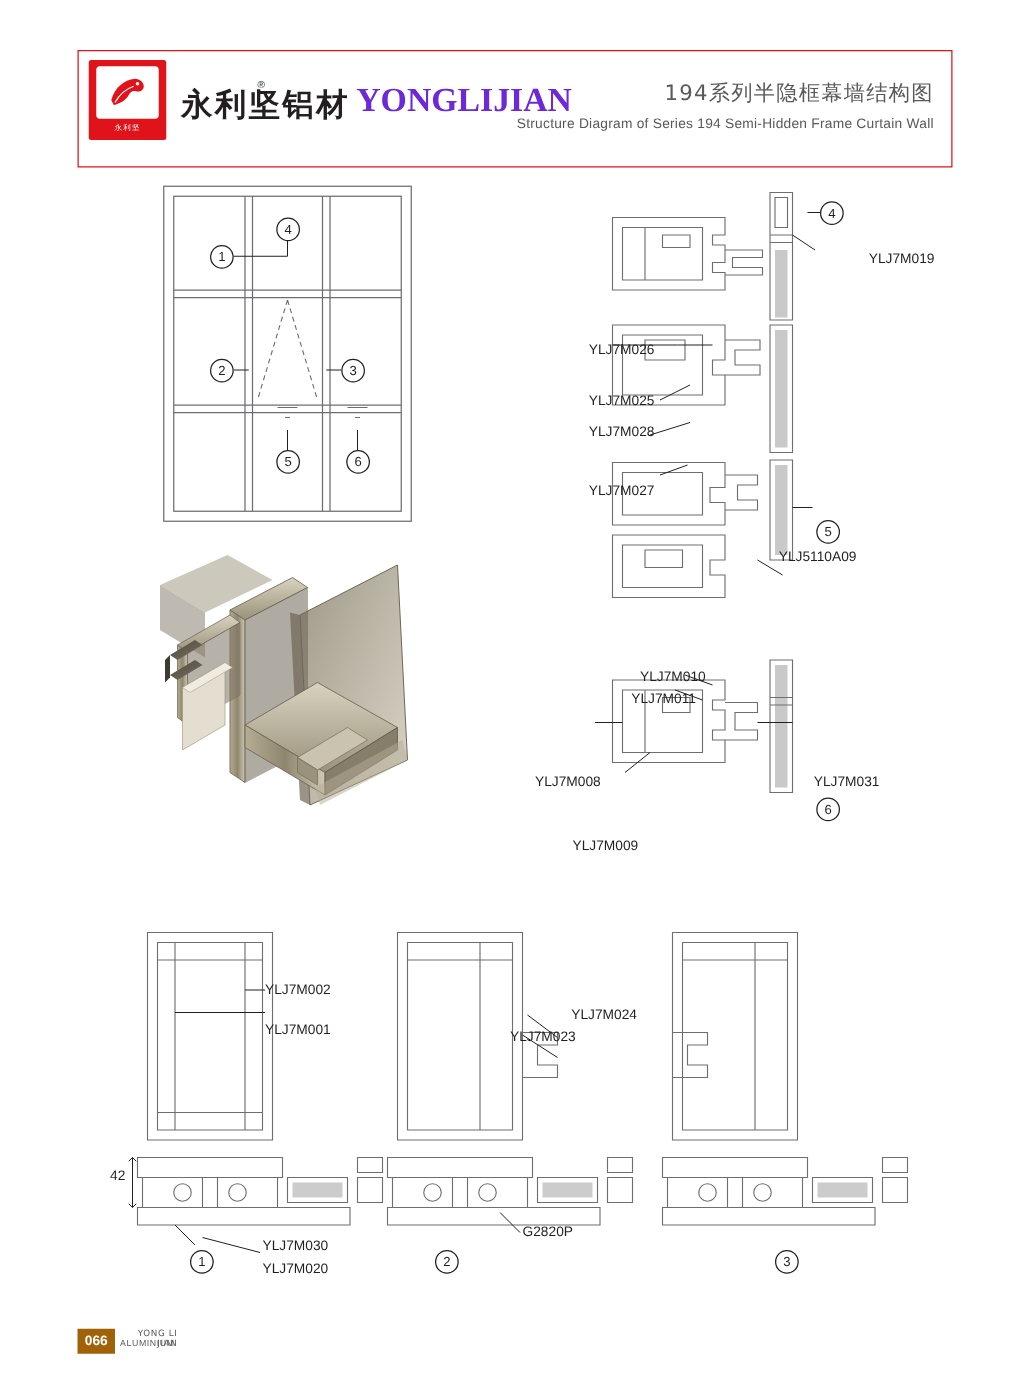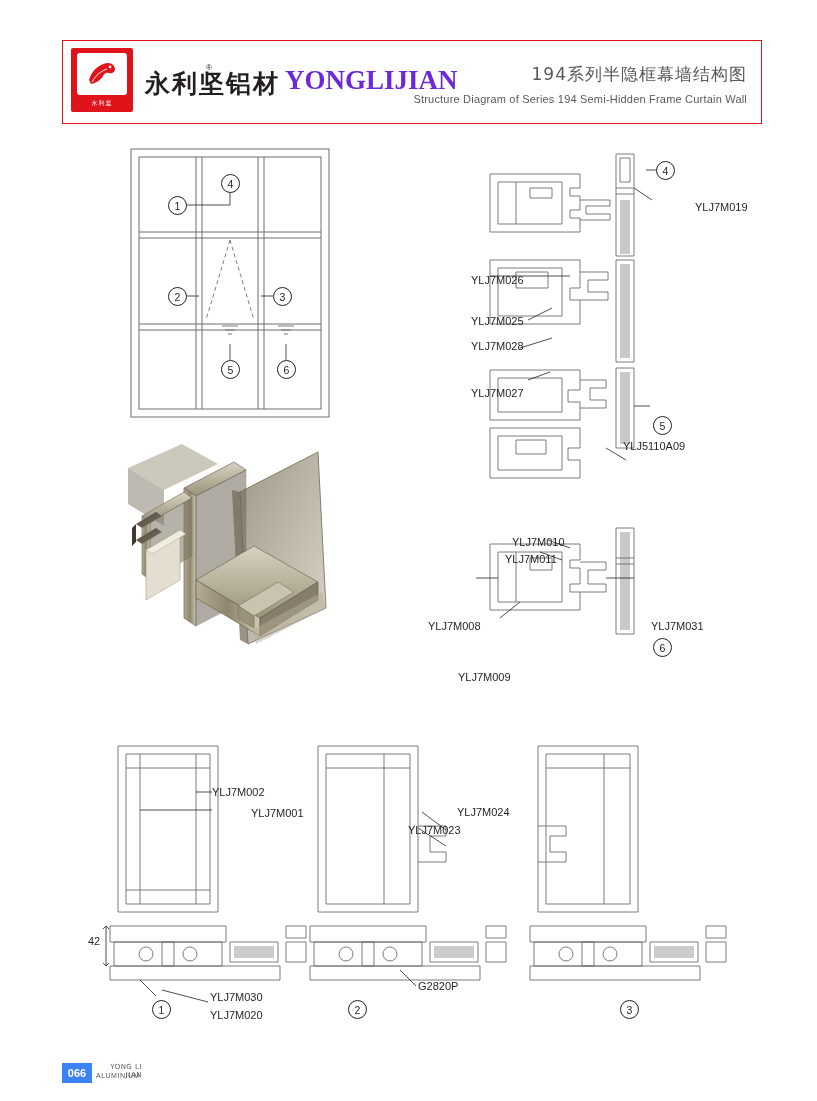--- a/index.html
+++ b/index.html
@@ -6,21 +6,21 @@
   body{
     width:817px;height:1101px;position:relative;background:#ffffff;
     font-family:"Liberation Sans", sans-serif;
     -webkit-font-smoothing:antialiased;
     overflow:hidden;
   }
   .page{position:absolute;inset:0;}
 
   
   .header{
-    position:absolute;left:62px;top:40px;width:700px;height:84px;
+    position:absolute;left:62px;top:40px;width:700px;height:94px;
     border:1px solid #e0131a;box-sizing:border-box;
   }
   .logo-box{
     position:absolute;left:8px;top:7px;width:62px;height:64px;
     background:#e0131a;border-radius:2px;overflow:hidden;
   }
   .logo-mark{
     position:absolute;left:6px;top:5px;width:50px;height:42px;
     background:#fff;border-radius:3px;
   }
@@ -65,21 +65,21 @@
     position:absolute;width:19px;height:19px;border:1px solid #231f20;
     border-radius:50%;font-size:10.5px;line-height:19px;text-align:center;
     color:#231f20;background:#fff;box-sizing:border-box;
   }
 
   
   .footer{
     position:absolute;left:62px;bottom:18px;width:80px;height:20px;
   }
   .footer-num{
-    position:absolute;left:0;top:0;width:30px;height:20px;background:#3b82f6;
+    position:absolute;left:0;top:0;width:30px;height:20px;background:#a16207;
     color:#fff;font-size:11px;font-weight:bold;line-height:20px;text-align:center;
   }
   .footer-cn{
     position:absolute;left:34px;top:0px;font-size:7px;color:#58595b;
     font-family:"DejaVu Sans", sans-serif;letter-spacing:.5px;text-align:right;
   }
   .footer-en{
     position:absolute;left:34px;top:9px;font-size:7px;color:#58595b;
     letter-spacing:.5px;
   }
@@ -363,21 +363,21 @@
         <line x1="62" y1="260" x2="108" y2="272"></line>
         <line x1="346" y1="100" x2="322" y2="82"></line>
         <line x1="346" y1="116" x2="318" y2="98"></line>
         <line x1="300" y1="240" x2="316" y2="256"></line>
       </g>
     </svg>
 
     <div class="lbl" style="left:-12px;top:205px;">42</div>
 
     <div class="lbl" style="left:112px;top:56px;">YLJ7M002</div>
-    <div class="lbl" style="left:112px;top:77px;margin-left:39px;">YLJ7M001</div>
+    <div class="lbl" style="left:112px;top:88px;">YLJ7M001</div>
     <div class="lbl" style="left:110px;top:261px;">YLJ7M030</div>
     <div class="lbl" style="left:110px;top:279px;">YLJ7M020</div>
     <div class="lbl" style="left:318px;top:76px;padding-left:39px;">YLJ7M024</div>
     <div class="lbl" style="left:308px;top:94px;">YLJ7M023</div>
     <div class="lbl" style="left:318px;top:250px;">G2820P</div>
 
     <div class="circ" style="left:52px;top:270px;">1</div>
     <div class="circ" style="left:248px;top:270px;">2</div>
     <div class="circ" style="left:520px;top:270px;">3</div>
   </div>

